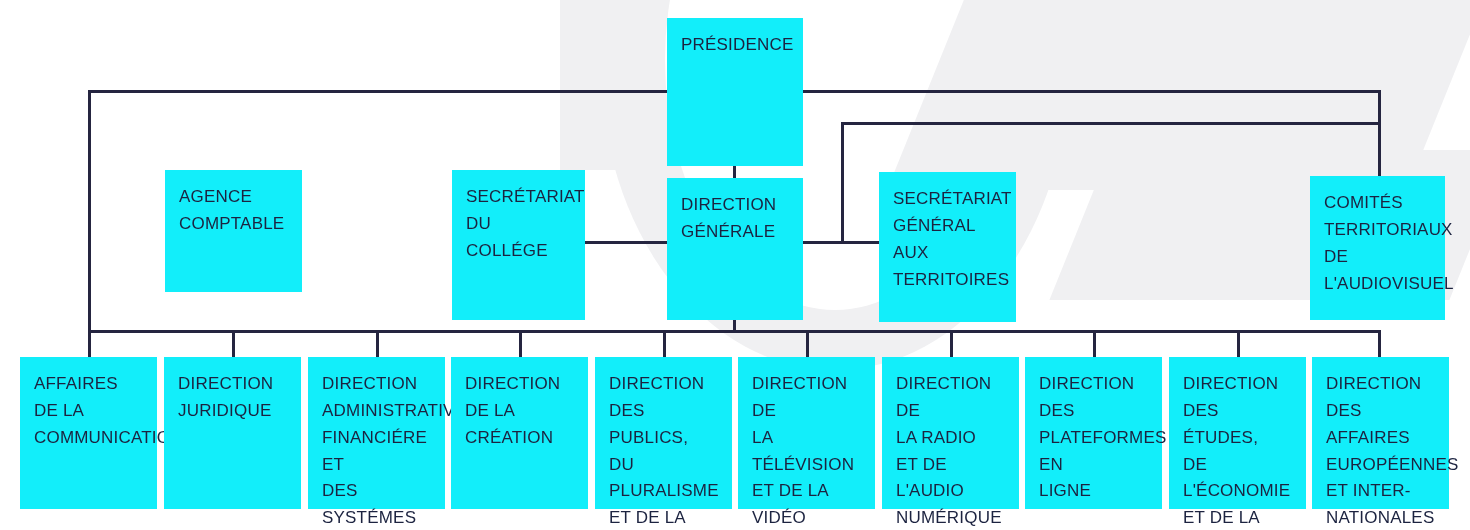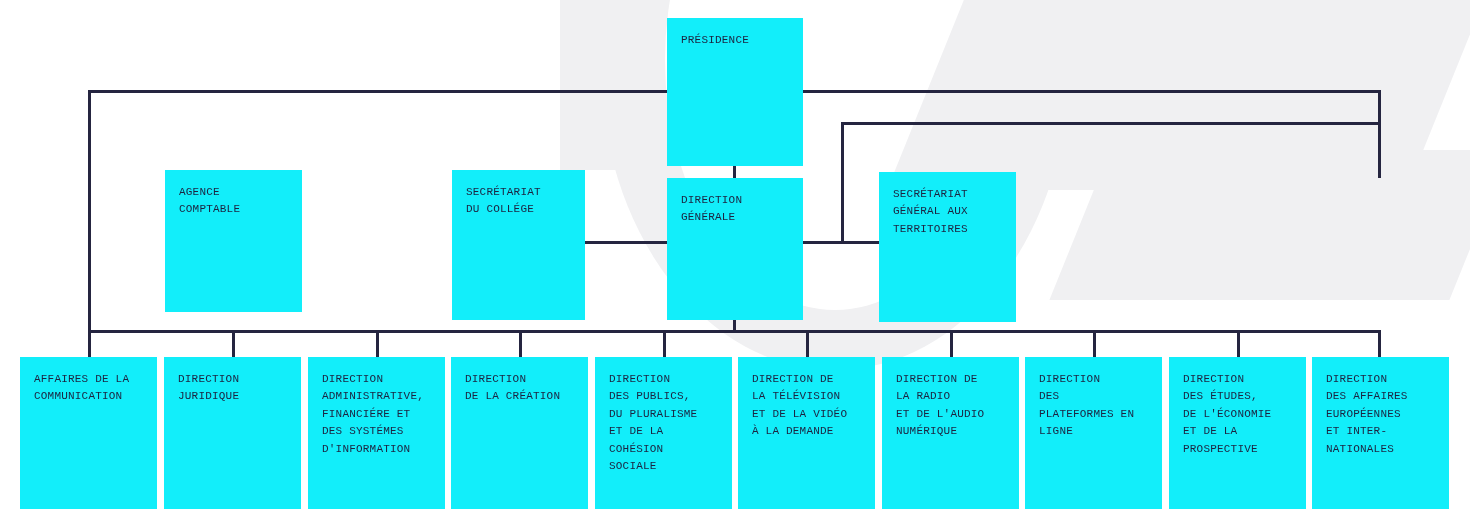--- a/index.html
+++ b/index.html
@@ -71,25 +71,25 @@
 
   
   .box {
     position: absolute;
     background: #12eefa;
     box-sizing: border-box;
     padding: 14px 14px 8px 14px;
   }
   .box-label {
     color: #1c2340;
-    font-size: 11px;
+    font-size: 17px;
     line-height: 1.58;
     letter-spacing: 0.2px;
     white-space: pre-line;
-    font-family: Liberation Mono, monospace;
+    font-family: Liberation Sans, sans-serif;
   }
 </style>
 </head>
 <body>
 
 <div id="chart-root">
 
   <div class="wm" id="wm-arc-outer"></div>
   <div class="wm" id="wm-block"></div>
   <div class="wm" id="wm-arc-inner"></div>
@@ -124,41 +124,46 @@
   <div class="line vline" style="left:663px; top:330px; height:27px;"></div>
   <div class="line vline" style="left:806px; top:330px; height:27px;"></div>
   <div class="line vline" style="left:950px; top:330px; height:27px;"></div>
   <div class="line vline" style="left:1093px;top:330px; height:27px;"></div>
   <div class="line vline" style="left:1237px;top:330px; height:27px;"></div>
 
   <div class="box" style="left:667px; top:18px; width:136px; height:148px;">
     <div class="box-label">PRÉSIDENCE</div>
   </div>
 
-  <div class="box" style="left:165px; top:170px; width:137px; height:142px;">
+  <div class="box" style="left:165px; top:170px; width:137px; height:122px;">
     <div class="box-label">AGENCE
 COMPTABLE</div>
   </div>
 
   <div class="box" style="left:452px; top:170px; width:133px; height:150px;">
     <div class="box-label">SECRÉTARIAT
 DU COLLÉGE</div>
   </div>
 
   <div class="box" style="left:667px; top:178px; width:136px; height:142px;">
     <div class="box-label">DIRECTION
 GÉNÉRALE</div>
   </div>
 
   <div class="box" style="left:879px; top:172px; width:137px; height:150px;">
     <div class="box-label">SECRÉTARIAT
 GÉNÉRAL AUX
 TERRITOIRES</div>
   </div>
 
+  <div class="box" style="left:1310px; top:176px; width:135px; height:144px;">
+    <div class="box-label">COMITÉS
+TERRITORIAUX DE
+L'AUDIOVISUEL</div>
+  </div>
 
   <div id="directions-row">
     <div class="box" style="left:20px;   top:357px; width:137px; height:152px;">
         <div class="box-label">AFFAIRES DE LA
 COMMUNICATION</div>
       </div>
     <div class="box" style="left:164px;  top:357px; width:137px; height:152px;">
         <div class="box-label">DIRECTION
 JURIDIQUE</div>
       </div>

